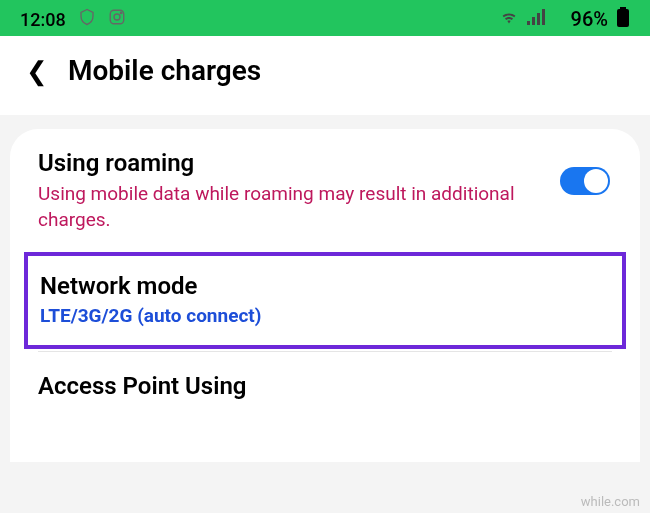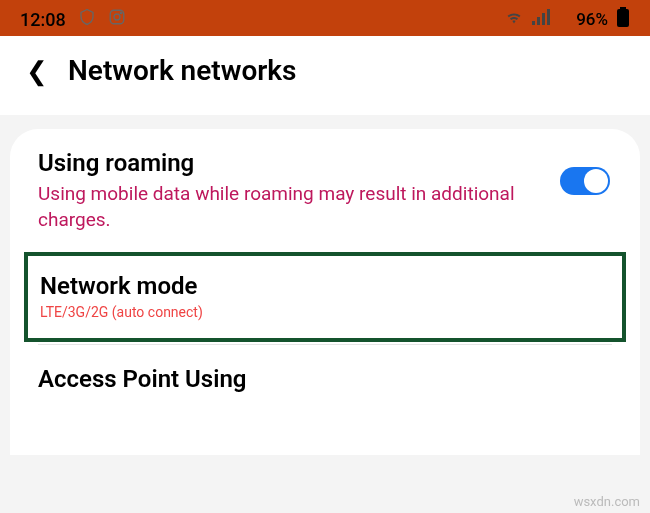--- a/index.html
+++ b/index.html
@@ -14,42 +14,42 @@
       background: #f4f4f4;
       position: relative;
       overflow: hidden;
     }
     .status-bar {
       display: flex;
       justify-content: space-between;
       align-items: center;
       padding: 6px 20px 4px 20px;
       height: 36px;
-      background: #c2410c;
+      background: #22c55e;
     }
     .status-left {
       display: flex;
       align-items: center;
       gap: 12px;
     }
     .status-right {
       display: flex;
       align-items: center;
       gap: 8px;
     }
     .status-time {
       font-size: 18px;
       font-weight: 500;
       color: #000;
     }
     .status-icon {
       color: #555;
     }
     .battery-text {
-      font-size: 17px;
+      font-size: 20px;
       font-weight: 500;
       color: #000;
       margin-left: 16px;
     }
     .header {
       display: flex;
       align-items: center;
       padding: 18px 20px 28px 26px;
       background: #fff;
       gap: 20px;
@@ -82,44 +82,44 @@
       color: #000;
       margin-bottom: 4px;
     }
     .setting-desc {
       font-size: 19px;
       color: #be185d;
       line-height: 1.35;
       padding-right: 80px;
     }
     .setting-value {
-      font-size: 14px;
-      color: #ef4444;
-      font-weight: 400;
+      font-size: 19px;
+      color: #1d4ed8;
+      font-weight: 700;
     }
     .toggle {
       position: absolute;
       right: 30px;
       top: 38px;
       width: 50px;
       height: 28px;
       background: #1976f0;
       border-radius: 14px;
     }
     .toggle-knob {
       position: absolute;
       right: 2px;
       top: 2px;
       width: 24px;
       height: 24px;
       background: #fff;
       border-radius: 50%;
     }
     .highlighted {
-      border: 4px solid #14532d;
+      border: 4px solid #6d28d9;
       margin: 2px 14px;
       padding: 16px 12px 18px 12px;
     }
     .divider {
       height: 1px;
       background: #e5e5e5;
       margin: 0 28px;
     }
     .watermark {
       position: absolute;
@@ -167,21 +167,21 @@
       <svg width="14" height="20" viewBox="0 0 14 20" fill="#000">
           <rect x="4" y="0" width="6" height="2"></rect>
           <rect x="1" y="2" width="12" height="18" rx="2"></rect>
         </svg>
     </span>
   </div>
 </div>
 
 <div class="header">
   <span class="back-arrow">❮</span>
-  <span class="header-title">Network networks</span>
+  <span class="header-title">Mobile charges</span>
 </div>
 
 <div class="content-card">
 
   <div class="setting-item">
     <div class="setting-title">Using roaming</div>
     <div class="setting-desc">Using mobile data while roaming may result in additional charges.</div>
     <div class="toggle">
       <div class="toggle-knob"></div>
     </div>
@@ -193,13 +193,13 @@
   </div>
 
   <div class="divider"></div>
 
   <div class="setting-item">
     <div class="setting-title">Access Point Using</div>
   </div>
 
 </div>
 
-<div class="watermark">wsxdn.com</div>
+<div class="watermark">while.com</div>
 
 </body></html>

